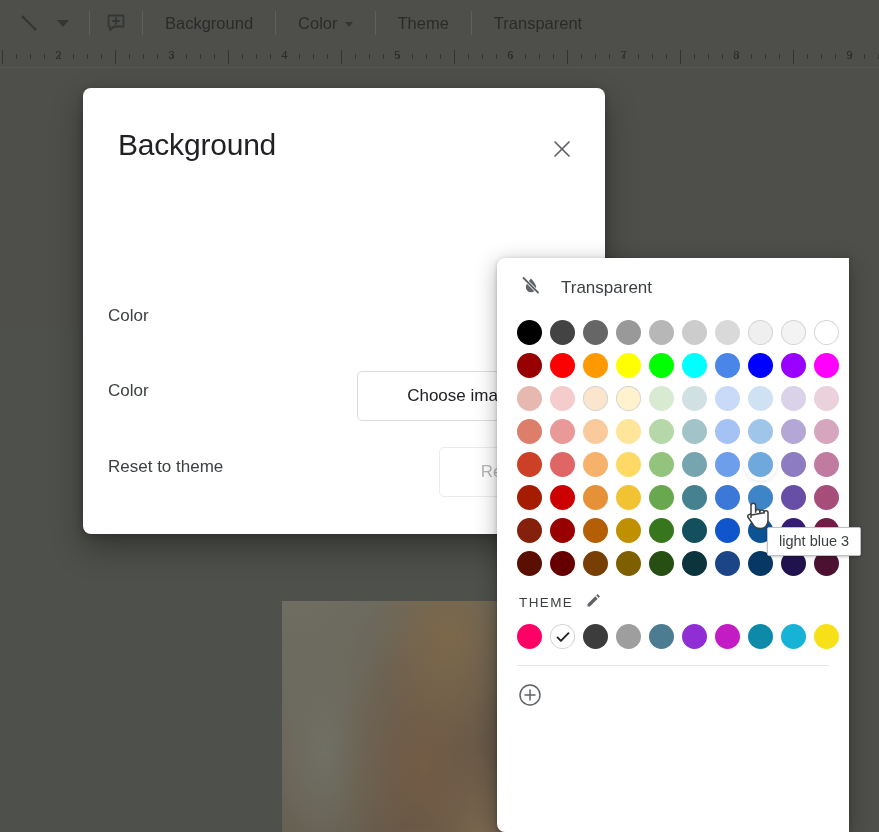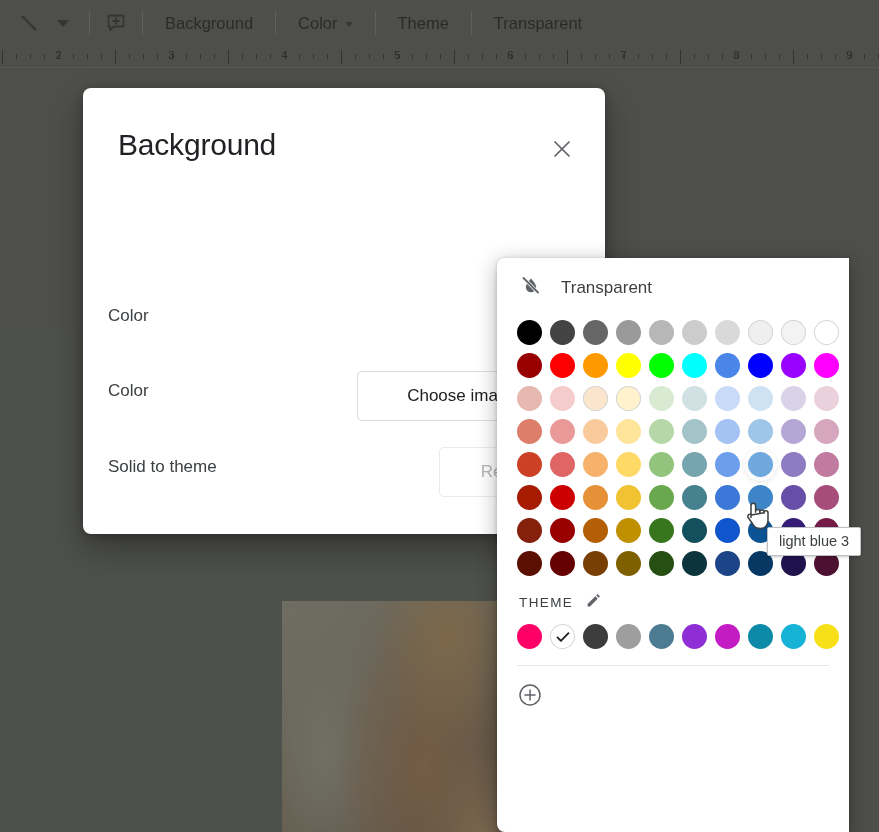--- a/index.html
+++ b/index.html
@@ -345,21 +345,21 @@
 
   <div class="row-label" id="row-color-label">Color</div>
   <div class="color-btn">
     <div class="color-swatch"></div>
     <div class="color-btn-caret"></div>
   </div>
 
   <div class="row-label" id="row-image-label">Color</div>
   <div class="choose-image-btn">Choose image</div>
 
-  <div class="row-label" id="row-reset-label">Solid to theme</div>
+  <div class="row-label" id="row-reset-label">Reset to theme</div>
   <div class="reset-btn">Reset</div>
 
   <div class="btn-done">Done</div>
 </div>
 
 <div class="picker">
 
   <div class="transparent-row">
     <span>
       <svg width="24" height="24" viewBox="0 0 24 24">

